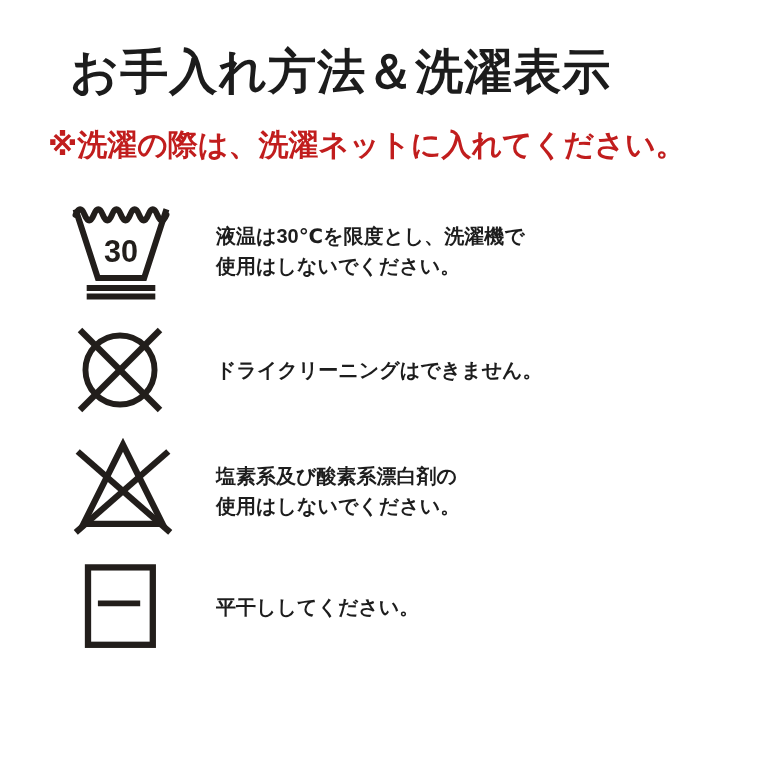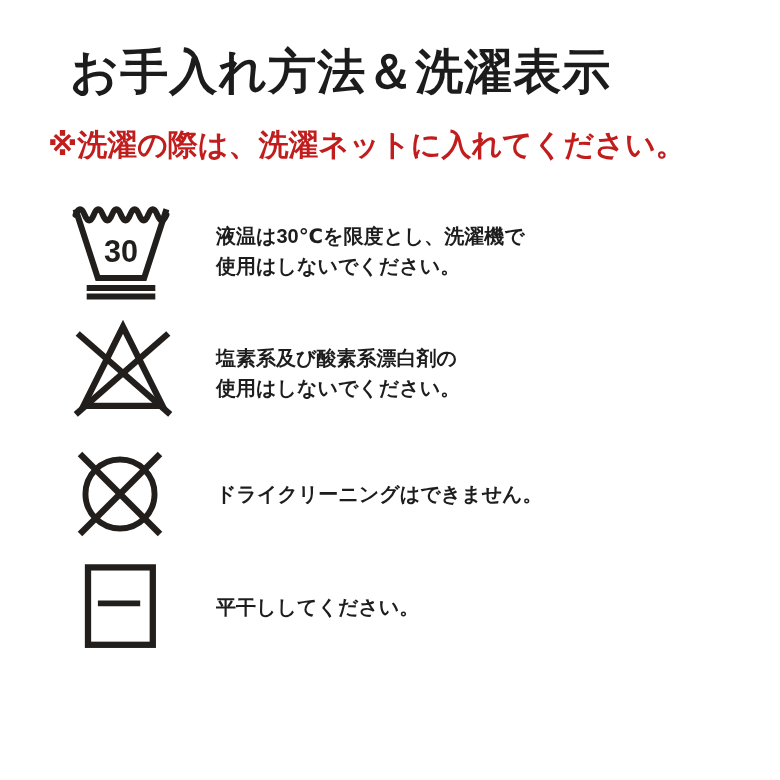--- a/index.html
+++ b/index.html
@@ -97,42 +97,42 @@
         </svg>
       </div>
       <div class="desc-cell">
         <span class="desc-line">液温は30℃を限度とし、洗濯機で</span>
         <span class="desc-line">使用はしないでください。</span>
       </div>
     </div>
 
     <div class="care-row">
       <div class="symbol-cell">
+        <svg class="care-icon" width="100" height="100" viewBox="0 0 110 110">
+          <circle class="stroke" cx="55" cy="55" r="38"></circle>
+          <path class="stroke stroke-thick" d="M11,11 L99,99"></path>
+          <path class="stroke stroke-thick" d="M99,11 L11,99"></path>
+        </svg>
+      </div>
+      <div class="desc-cell">
+        <span class="desc-line">ドライクリーニングはできません。</span>
+      </div>
+    </div>
+
+    <div class="care-row">
+      <div class="symbol-cell">
         <svg class="care-icon" width="106" height="106" viewBox="0 0 110 110">
           <path class="stroke" d="M55,7 L14,89 L96,89 Z"></path>
           <path class="stroke" d="M8,14 L104,98"></path>
           <path class="stroke" d="M102,14 L6,98"></path>
         </svg>
       </div>
       <div class="desc-cell">
         <span class="desc-line">塩素系及び酸素系漂白剤の</span>
         <span class="desc-line">使用はしないでください。</span>
-      </div>
-    </div>
-
-    <div class="care-row">
-      <div class="symbol-cell">
-        <svg class="care-icon" width="100" height="100" viewBox="0 0 110 110">
-          <circle class="stroke" cx="55" cy="55" r="38"></circle>
-          <path class="stroke stroke-thick" d="M11,11 L99,99"></path>
-          <path class="stroke stroke-thick" d="M99,11 L11,99"></path>
-        </svg>
-      </div>
-      <div class="desc-cell">
-        <span class="desc-line">ドライクリーニングはできません。</span>
       </div>
     </div>
 
 
     <div class="care-row">
       <div class="symbol-cell">
         <svg class="care-icon" width="90" height="90" viewBox="0 0 100 100">
           <rect class="stroke stroke-thick" x="20" y="6" width="72" height="86"></rect>
           <path class="stroke" stroke-width="8" d="M31,46 H78"></path>
         </svg>

